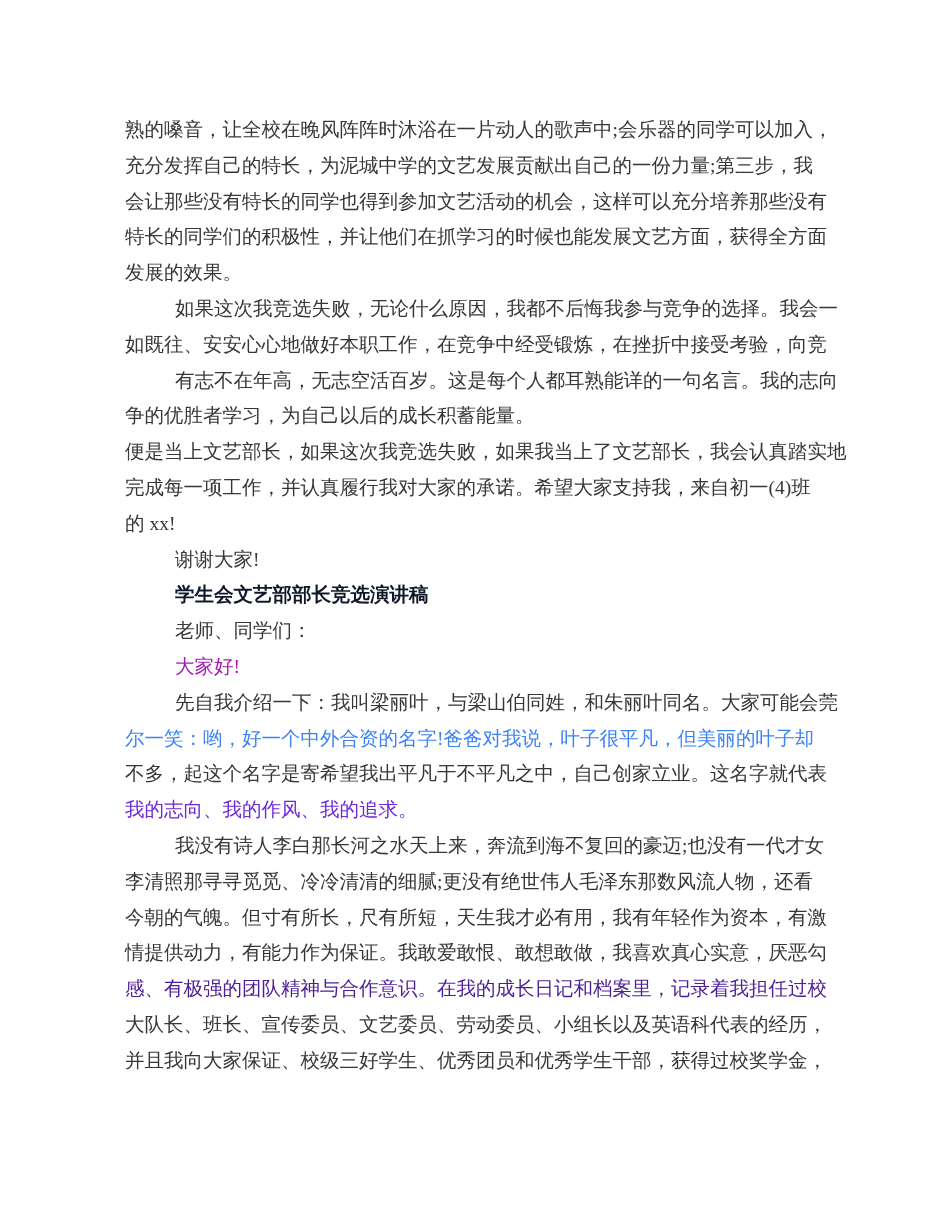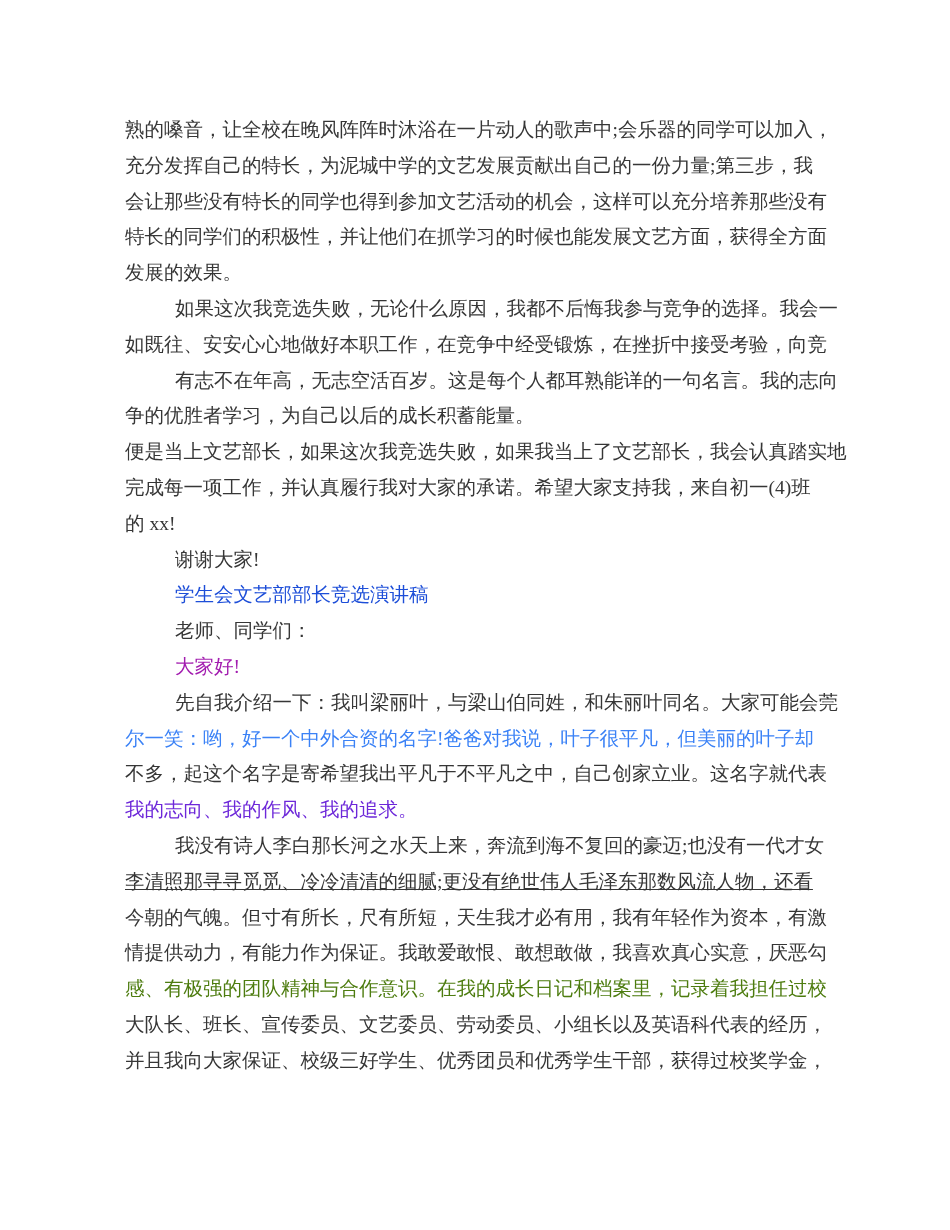--- a/index.html
+++ b/index.html
@@ -48,28 +48,28 @@
       <div class="line" style="color: rgb(54, 54, 54);">特长的同学们的积极性，并让他们在抓学习的时候也能发展文艺方面，获得全方面</div>
       <div class="line" style="color: rgb(54, 54, 54);">发展的效果。</div>
       <div class="line indent" style="color: rgb(54, 54, 54);">如果这次我竞选失败，无论什么原因，我都不后悔我参与竞争的选择。我会一</div>
       <div class="line" style="color: rgb(54, 54, 54);">如既往、安安心心地做好本职工作，在竞争中经受锻炼，在挫折中接受考验，向竞</div>
       <div class="line indent" style="color: rgb(54, 54, 54);">有志不在年高，无志空活百岁。这是每个人都耳熟能详的一句名言。我的志向</div>
       <div class="line" style="color: rgb(54, 54, 54);">争的优胜者学习，为自己以后的成长积蓄能量。</div>
       <div class="line" style="color: rgb(54, 54, 54);">便是当上文艺部长，如果这次我竞选失败，如果我当上了文艺部长，我会认真踏实地</div>
       <div class="line" style="color: rgb(54, 54, 54);">完成每一项工作，并认真履行我对大家的承诺。希望大家支持我，来自初一(4)班</div>
       <div class="line" style="color: rgb(54, 54, 54);">的 xx!</div>
       <div class="line indent" style="color: rgb(54, 54, 54);">谢谢大家!</div>
-      <div class="line indent" style="color: #1d4ed8;">学生会文艺部部长竞选演讲稿</div>
+      <div class="line indent" style="color: #0f172a; font-weight: bold;">学生会文艺部部长竞选演讲稿</div>
       <div class="line indent" style="color: rgb(54, 54, 54);">老师、同学们：</div>
       <div class="line indent" style="color: #a21caf;">大家好!</div>
       <div class="line indent" style="color: rgb(54, 54, 54);">先自我介绍一下：我叫梁丽叶，与梁山伯同姓，和朱丽叶同名。大家可能会莞</div>
       <div class="line" style="color: #3b82f6;">尔一笑：哟，好一个中外合资的名字!爸爸对我说，叶子很平凡，但美丽的叶子却</div>
       <div class="line" style="color: rgb(54, 54, 54);">不多，起这个名字是寄希望我出平凡于不平凡之中，自己创家立业。这名字就代表</div>
       <div class="line" style="color: #6d28d9;">我的志向、我的作风、我的追求。</div>
       <div class="line indent" style="color: rgb(54, 54, 54);">我没有诗人李白那长河之水天上来，奔流到海不复回的豪迈;也没有一代才女</div>
-      <div class="line" style="color: rgb(54, 54, 54); text-decoration: underline;">李清照那寻寻觅觅、冷冷清清的细腻;更没有绝世伟人毛泽东那数风流人物，还看</div>
+      <div class="line" style="color: rgb(54, 54, 54);">李清照那寻寻觅觅、冷冷清清的细腻;更没有绝世伟人毛泽东那数风流人物，还看</div>
       <div class="line" style="color: rgb(54, 54, 54);">今朝的气魄。但寸有所长，尺有所短，天生我才必有用，我有年轻作为资本，有激</div>
       <div class="line" style="color: rgb(54, 54, 54);">情提供动力，有能力作为保证。我敢爱敢恨、敢想敢做，我喜欢真心实意，厌恶勾</div>
-      <div class="line" style="color: #4d7c0f;">感、有极强的团队精神与合作意识。在我的成长日记和档案里，记录着我担任过校</div>
+      <div class="line" style="color: #4c1d95;">感、有极强的团队精神与合作意识。在我的成长日记和档案里，记录着我担任过校</div>
       <div class="line" style="color: rgb(54, 54, 54);">大队长、班长、宣传委员、文艺委员、劳动委员、小组长以及英语科代表的经历，</div>
       <div class="line" style="color: rgb(54, 54, 54);">并且我向大家保证、校级三好学生、优秀团员和优秀学生干部，获得过校奖学金，</div>
     </div>
 </div>
 
 </body></html>

